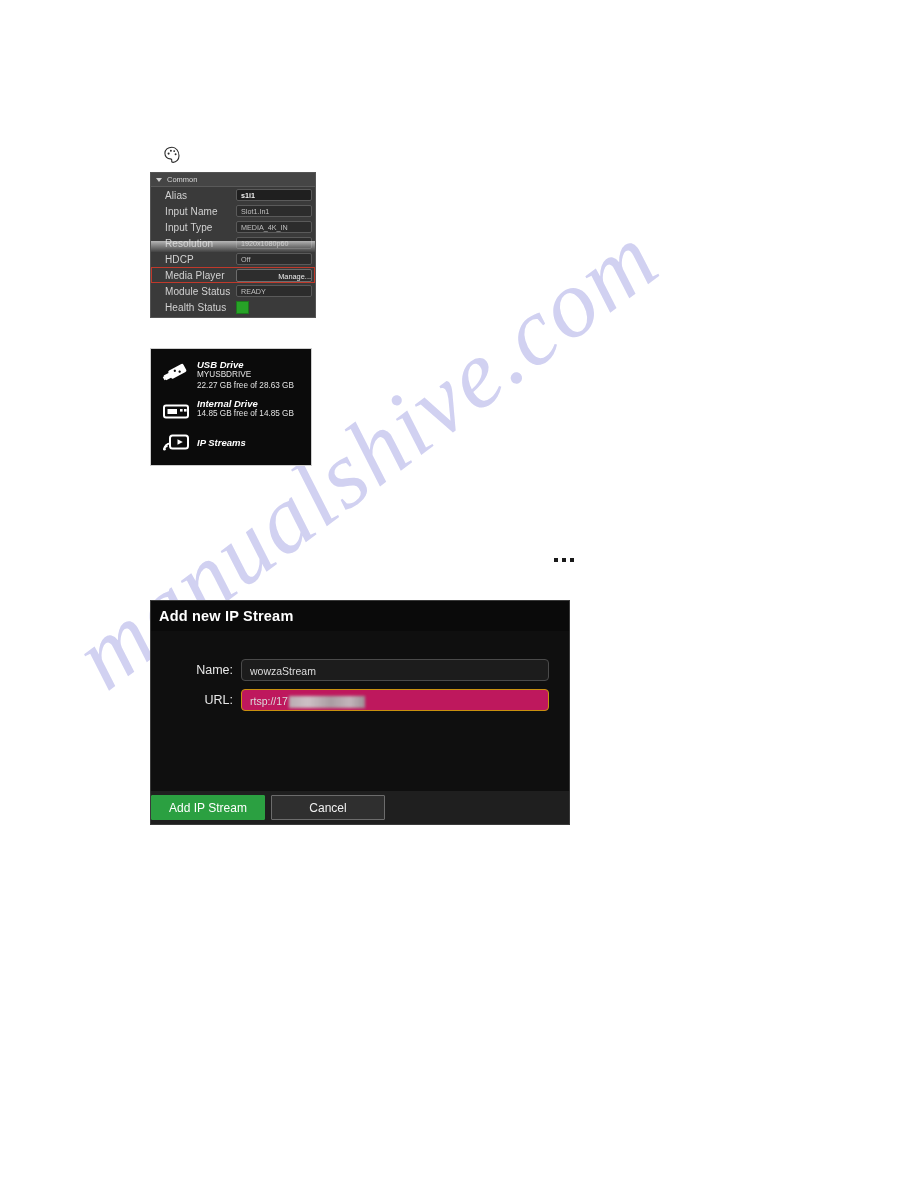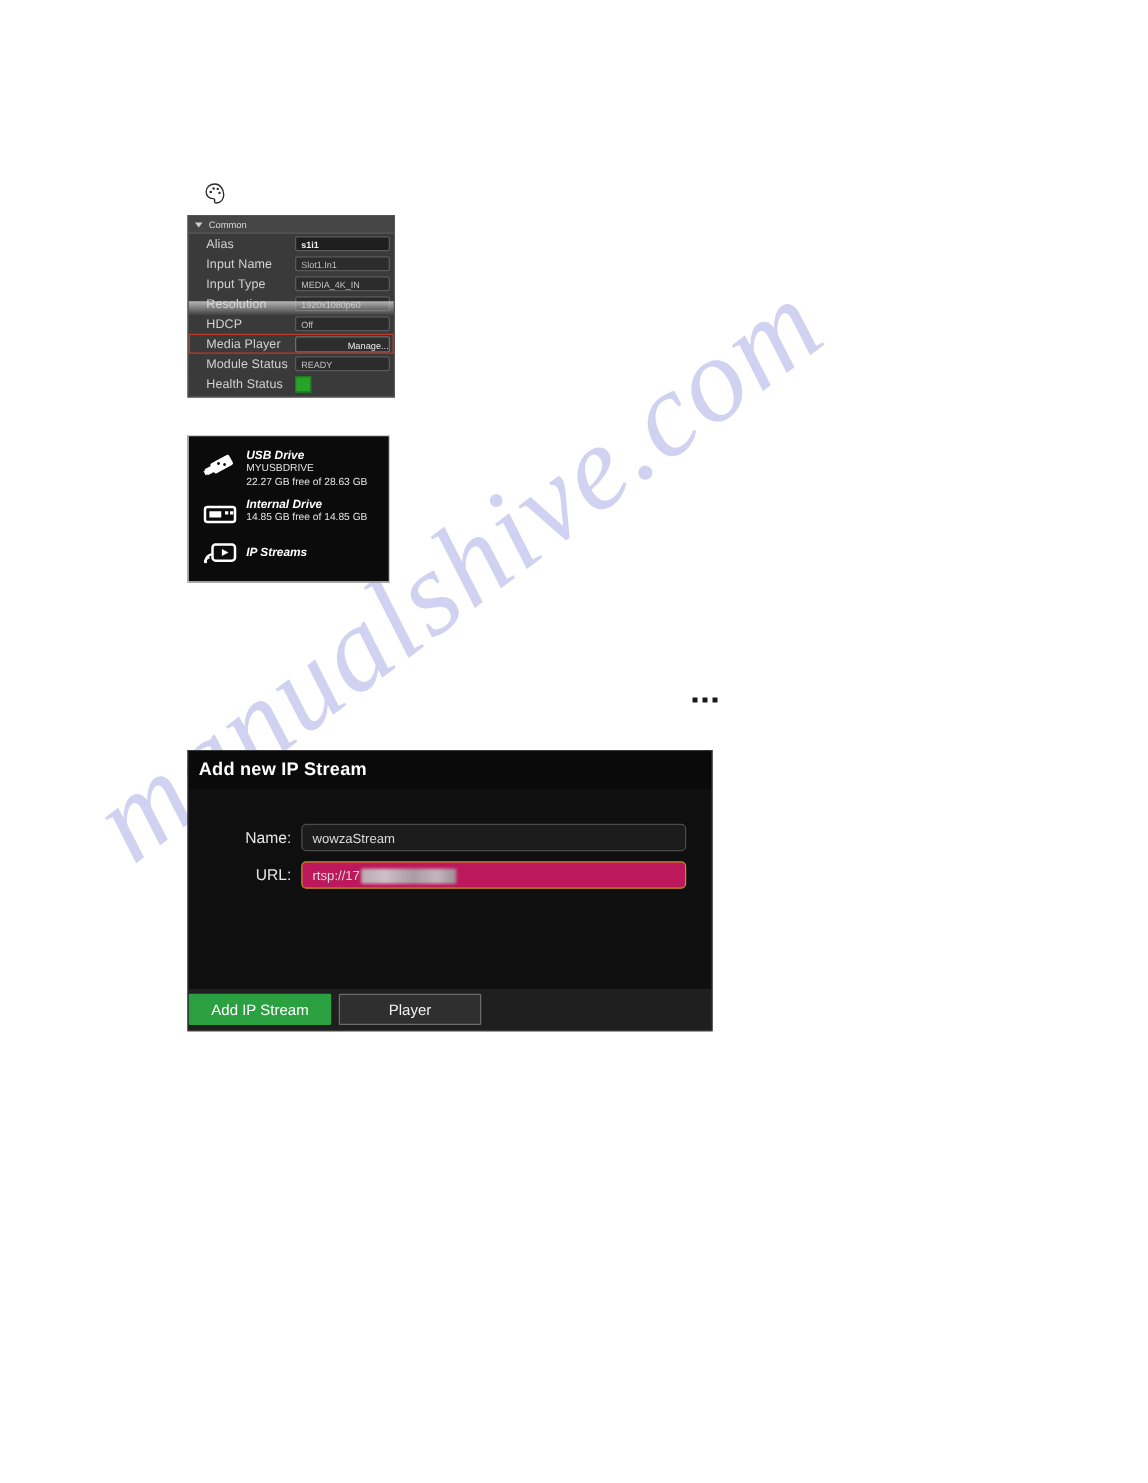--- a/index.html
+++ b/index.html
@@ -450,15 +450,15 @@
     </div>
 
     <div class="field-row">
       <div class="field-label">URL:</div>
       <div class="field-input focused"><span>rtsp://17</span><span class="redaction"></span></div>
     </div>
   </div>
 
   <div class="dlg-footer">
     <div class="btn primary">Add IP Stream</div>
-    <div class="btn secondary">Player</div>
+    <div class="btn secondary">Cancel</div>
   </div>
 </div>
 
 </body></html>

